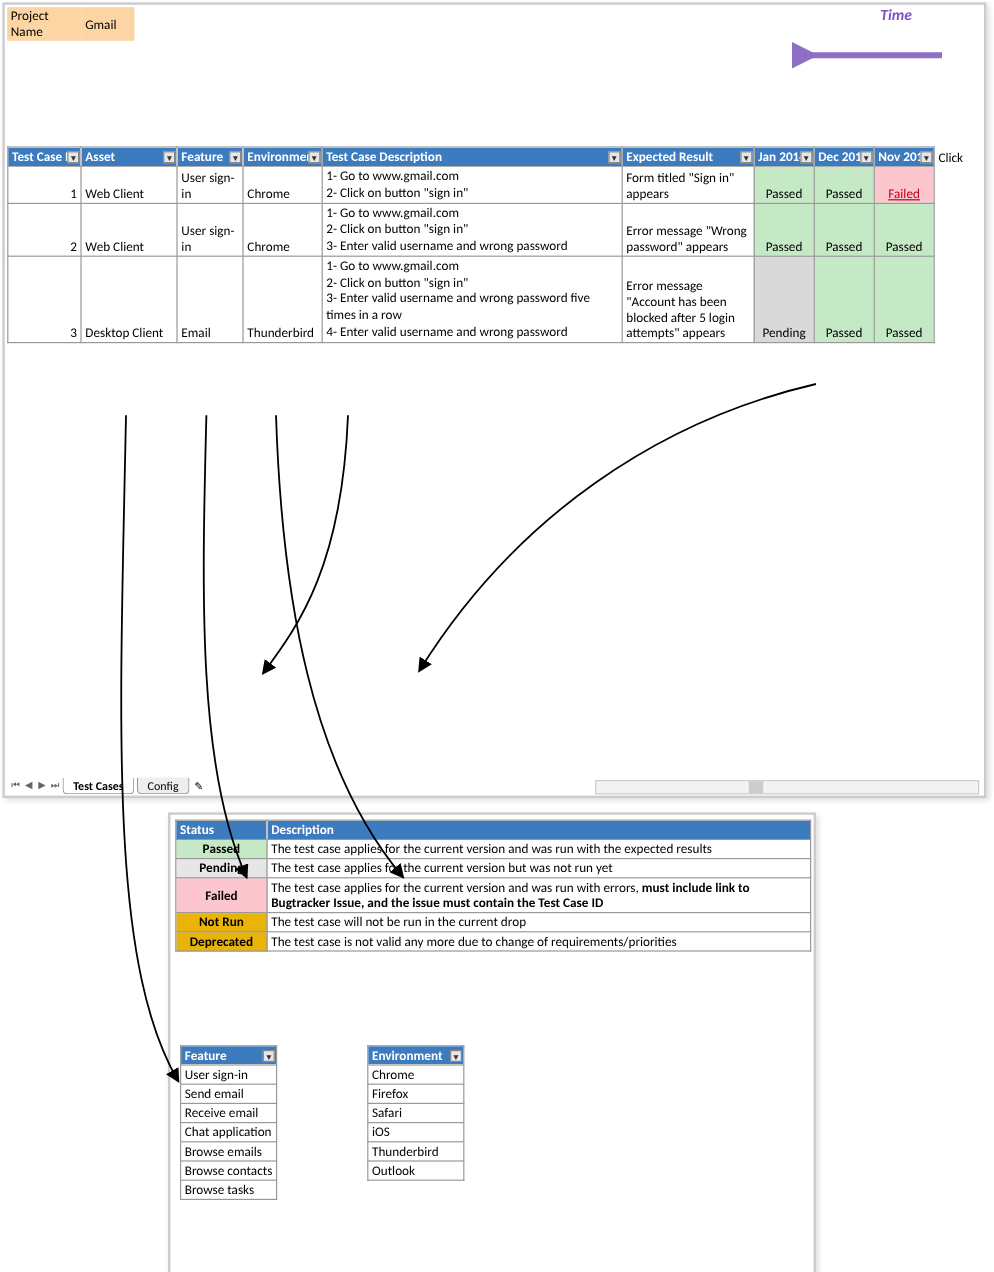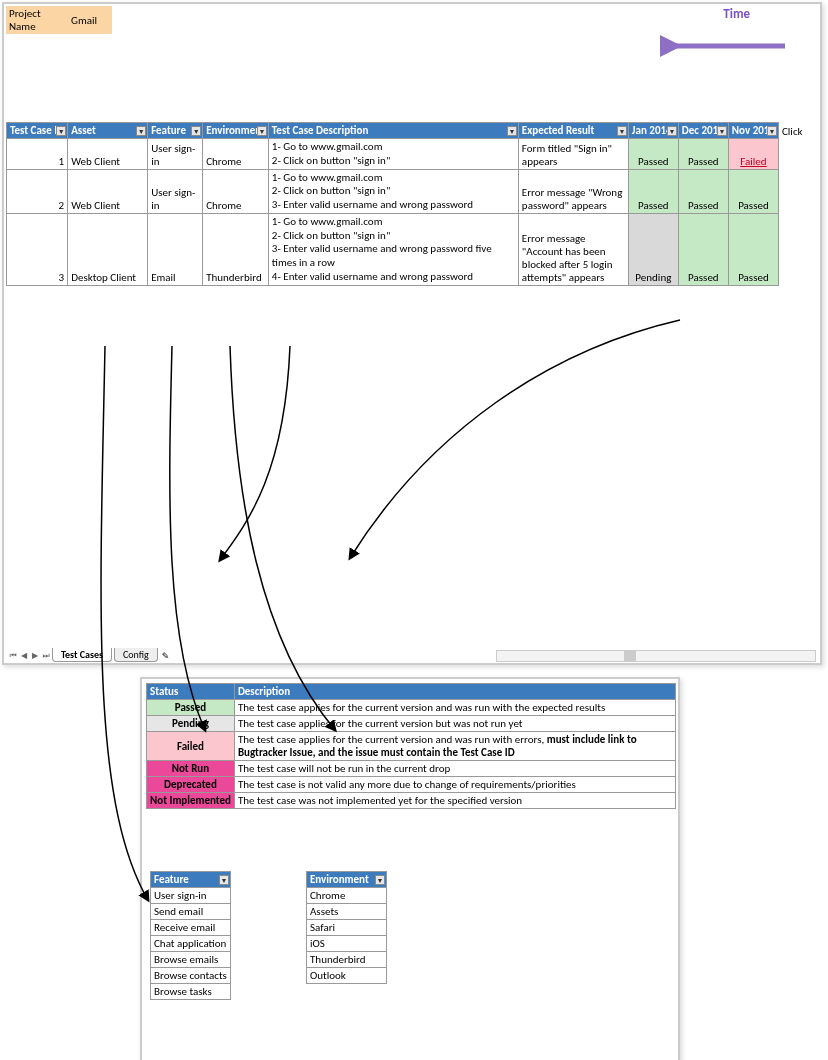--- a/index.html
+++ b/index.html
@@ -53,21 +53,21 @@
     color: #7a52c7;
     font-weight: bold;
     font-size: 13px;
   }
   .passed { background: #c5e8c5; text-align: center; }
   .failed { background: #fcc6cf; text-align: center; text-decoration: underline; color: #c00020; }
   .pending { background: #d9d9d9; text-align: center; }
   .status-passed { background: #c5e8c5; text-align: center; }
   .status-pending { background: #e6e6e6; text-align: center; }
   .status-failed { background: #fcc6cf; text-align: center; }
-  .plain-cell { background: #ec4899; }
+  .plain-cell { background: #eab308; }
   .align-bottom td { vertical-align: bottom; }
   .small-hdr { font-size: 11px; text-align: center; }
   .sheet-tabs {
     position: absolute;
     bottom: 1px;
     left: 4px;
     right: 4px;
     display: flex;
     align-items: center;
     font-size: 10px;
@@ -139,21 +139,21 @@
 
   <table class="noborder" style="position:absolute;top:2px;left:2px;">
     <tbody>
         <tr>
       <td class="project-label" style="width:62px;">Project Name</td>
       <td class="project-label" style="width:44px;">Gmail</td>
     </tr>
   </tbody>
     </table>
 
-  <div style="position:absolute;top:2px;right:70px;" class="time-label">Time</div>
+  <div style="position:absolute;top:2px;right:60px;font-style:italic;" class="time-label">Time</div>
   <svg width="130" height="24" style="position:absolute;top:30px;right:30px;">
     <defs>
         <marker id="ah" markerWidth="10" markerHeight="10" refX="2" refY="5" orient="auto">
       <path d="M10,0 L0,5 L10,10 z" fill="#8d6fc5"></path>
         </marker>
       </defs>
     <line x1="125" y1="12" x2="12" y2="12" stroke="#8d6fc5" stroke-width="5" marker-end="url(#ah)"></line>
   </svg>
 
   <table style="position:absolute;top:118px;left:2px;width:814px;">
@@ -247,24 +247,20 @@
       <td><span>The test case applies for the current version and was run with errors, </span><b>must include link to Bugtracker Issue, and the issue must contain the Test Case ID</b></td>
     </tr>
     <tr>
       <td class="label plain-cell">Not Run</td>
       <td>The test case will not be run in the current drop</td>
     </tr>
     <tr>
       <td class="label plain-cell">Deprecated</td>
       <td>The test case is not valid any more due to change of requirements/priorities</td>
     </tr>
-    <tr>
-      <td class="label plain-cell" style="white-space:nowrap;">Not Implemented</td>
-      <td>The test case was not implemented yet for the specified version</td>
-    </tr>
   </tbody>
     </table>
 
   <table class="small-tbl feat-tbl">
     <tbody>
         <tr>
           <th class="blue"><span>Feature</span><span class="filter-dd">▼</span></th>
         </tr>
     <tr>
           <td>User sign-in</td>
@@ -292,21 +288,21 @@
 
   <table class="small-tbl env-tbl">
     <tbody>
         <tr>
           <th class="blue"><span>Environment</span><span class="filter-dd">▼</span></th>
         </tr>
     <tr>
           <td>Chrome</td>
         </tr>
     <tr>
-          <td>Assets</td>
+          <td>Firefox</td>
         </tr>
     <tr>
           <td>Safari</td>
         </tr>
     <tr>
           <td>iOS</td>
         </tr>
     <tr>
           <td>Thunderbird</td>
         </tr>

